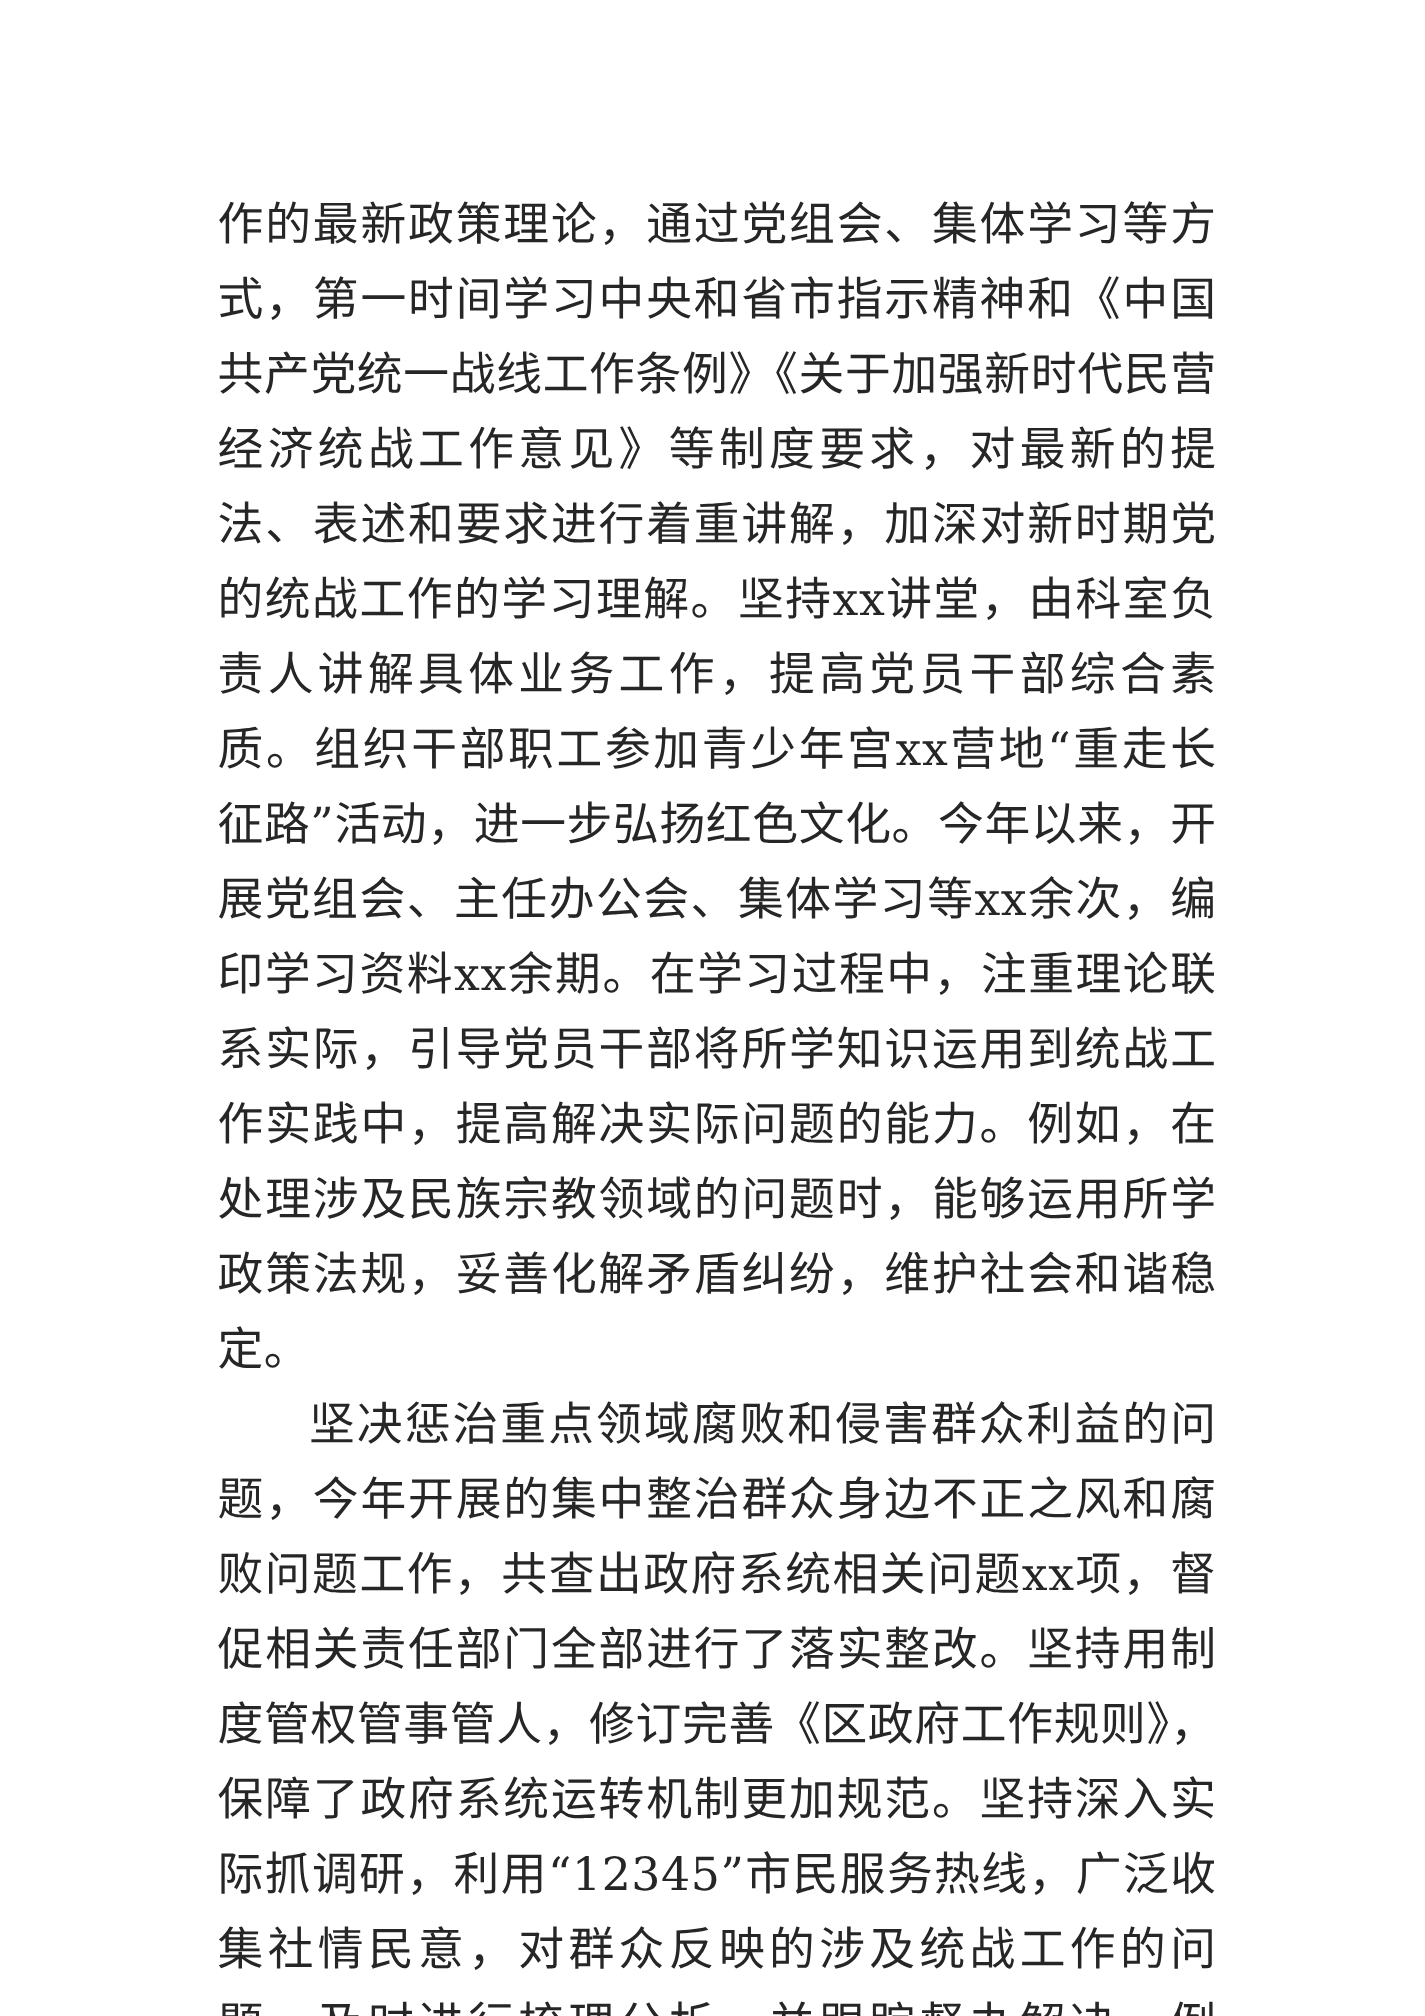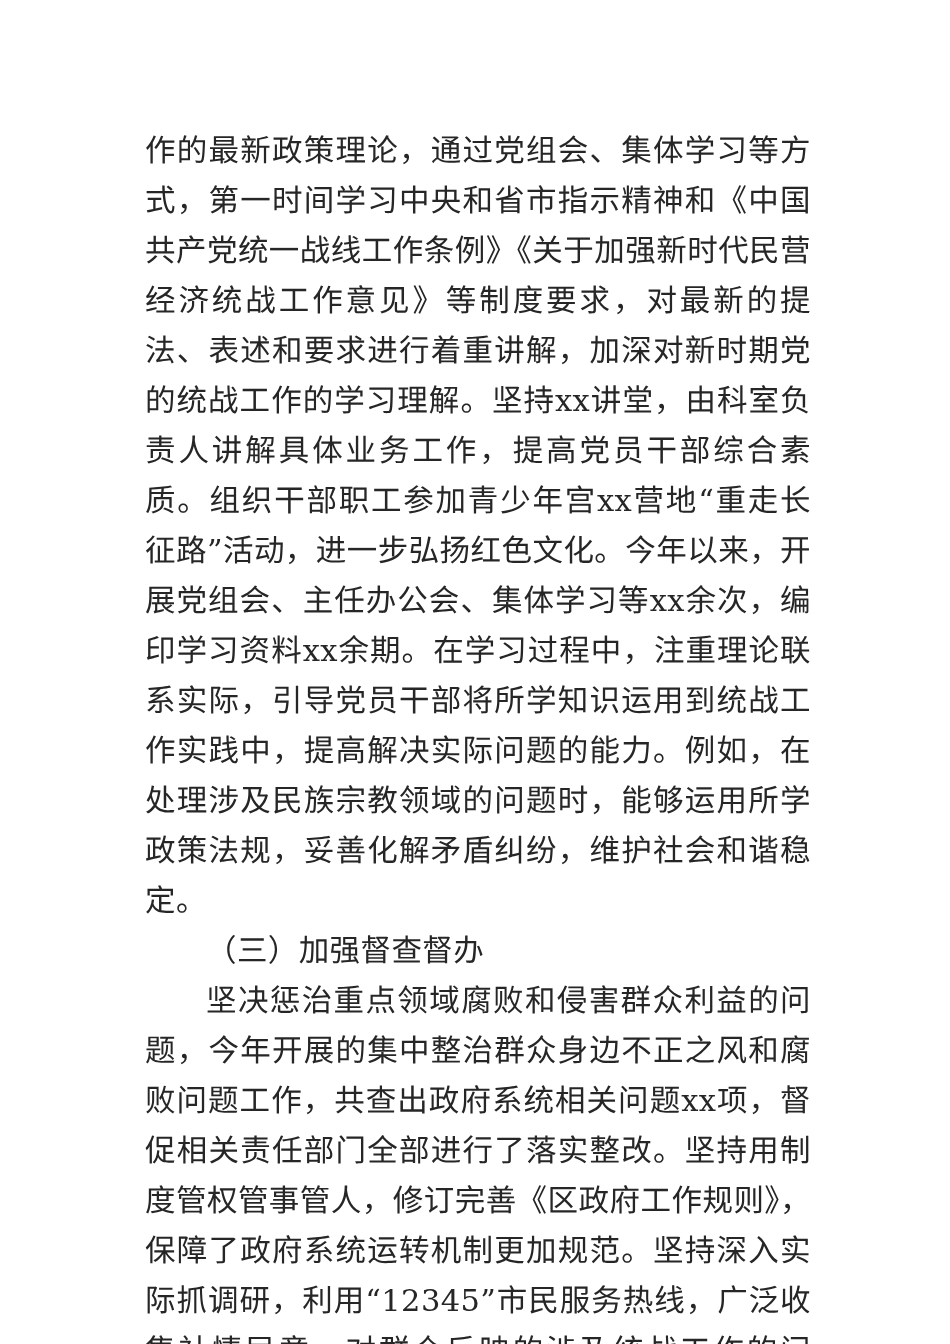--- a/index.html
+++ b/index.html
@@ -66,19 +66,18 @@
 </style>
 </head>
 <body>
 
 <div class="page">
 
   <div class="text-column">
 
     <p class="para para--continuation">作的最新政策理论，通过党组会、集体学习等方式，第一时间学习中央和省市指示精神和《中国共产党统一战线工作条例》《关于加强新时代民营经济统战工作意见》等制度要求，对最新的提法、表述和要求进行着重讲解，加深对新时期党的统战工作的学习理解。坚持xx讲堂，由科室负责人讲解具体业务工作，提高党员干部综合素质。组织干部职工参加青少年宫xx营地“重走长征路”活动，进一步弘扬红色文化。今年以来，开展党组会、主任办公会、集体学习等xx余次，编印学习资料xx余期。在学习过程中，注重理论联系实际，引导党员干部将所学知识运用到统战工作实践中，提高解决实际问题的能力。例如，在处理涉及民族宗教领域的问题时，能够运用所学政策法规，妥善化解矛盾纠纷，维护社会和谐稳定。</p>
 
-    <p class="heading">（三）加强督查督办</p>
 
     <p class="para para--indented para--truncated">坚决惩治重点领域腐败和侵害群众利益的问题，今年开展的集中整治群众身边不正之风和腐败问题工作，共查出政府系统相关问题xx项，督促相关责任部门全部进行了落实整改。坚持用制度管权管事管人，修订完善《区政府工作规则》，保障了政府系统运转机制更加规范。坚持深入实际抓调研，利用“12345”市民服务热线，广泛收集社情民意，对群众反映的涉及统战工作的问题，及时进行梳理分析，并跟踪督办解决。例如，针对部分少数民族群众</p>
 
   </div>
 
 </div>
 
 </body></html>

